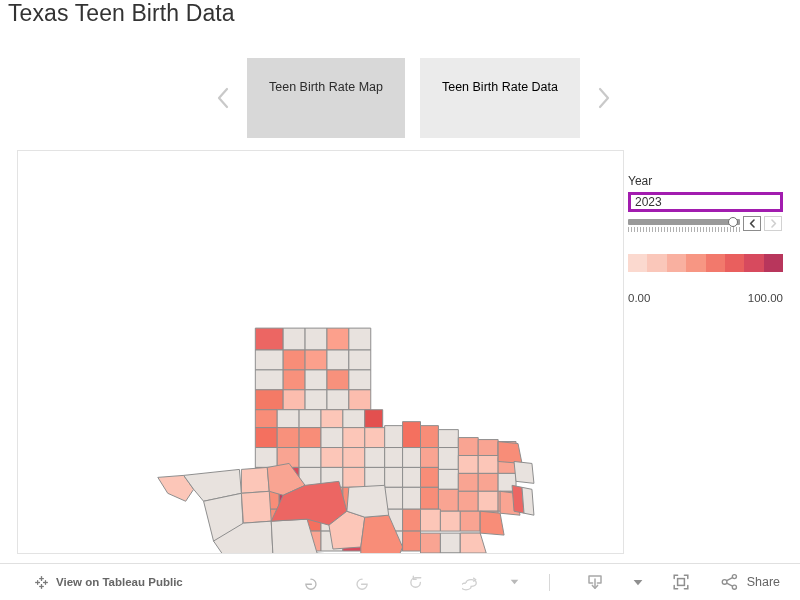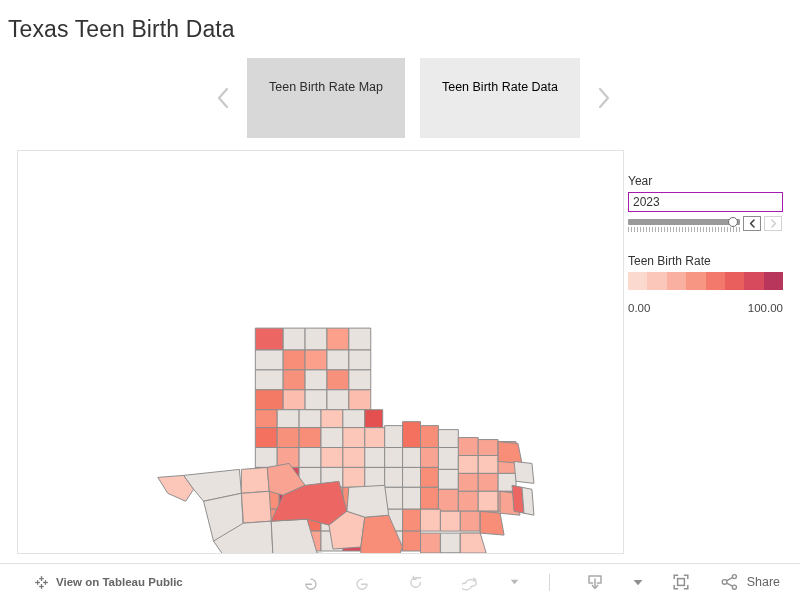--- a/index.html
+++ b/index.html
@@ -6,21 +6,21 @@
   * { margin:0; padding:0; box-sizing:border-box; }
   html,body { width:800px; height:600px; overflow:hidden; }
   body {
     background:#ffffff;
     font-family:"Liberation Sans", sans-serif;
     color:#333333;
     position:relative;
   }
   
   .page-title{
-    position:absolute; left:8px; top:16px;
+    position:absolute; left:8px; top:0;
     font-size:23px; font-weight:400; color:#333333;
     letter-spacing:.1px; white-space:nowrap;
   }
   
   .tabstrip{
     position:absolute; left:215px; top:58px;
     width:380px; height:80px;
     display:flex; align-items:flex-start;gap:15px;
   }
   .tab-arrow{
@@ -49,21 +49,21 @@
   .controls{
     position:absolute; left:628px; top:156px;
     width:156px;
   }
   .ctrl-label{
     font-size:12px; color:#333333; margin-bottom:4px;
     font-weight:400; white-space:nowrap;margin-top:18px;
   }
   .year-input{
     width:155px; height:20px;
-    border:1px solid #a21caf; background:#ffffff;
+    border:3px solid #a21caf; background:#ffffff;
     font-size:12px; color:#333333;
     padding:1px 4px; line-height:17px;
     font-family:"Liberation Sans", sans-serif;
     display:block;
   }
   .slider-row{
     width:155px; margin-top:4px;
     display:flex; align-items:flex-start;
   }
   .slider-wrap{ position:relative; width:112px; height:16px; }
@@ -89,21 +89,21 @@
     color:#444444; font-size:9px; line-height:1;
   }
   .step-btn.disabled{ border-color:#d2d2d2; color:#cfcfcf; }
   .legend-block{ margin-top:22px; }
   .legend-bar{
     width:155px; height:18px; display:flex;
     border:0;
   }
   .legend-bar span{ flex:1 1 0; height:18px; display:block; }
   .legend-scale{
-    width:155px; margin-top:12px;
+    width:155px; margin-top:20px;
     display:flex; justify-content:space-between;
     font-size:11.5px; color:#444444;
   }
   
   .toolbar{
     position:absolute; left:0; bottom:0;
     width:800px; height:37px;
     border-top:1px solid #e0e0e0; background:#ffffff;
     display:flex; align-items:center;
   }
@@ -318,21 +318,20 @@
       </svg>
     </div>
     <div class="step-btn disabled">
       <svg width="7" height="9" viewBox="0 0 7 9" aria-hidden="true">
         <polyline points="2,1 5.4,4.5 2,8" fill="none" stroke="#cfcfcf" stroke-width="1.6" stroke-linecap="round" stroke-linejoin="round"></polyline>
       </svg>
     </div>
   </div>
 
   <div class="legend-block">
-    <div class="ctrl-label">Teen Birth Rate</div>
     <div class="legend-bar" id="legend-bar">
         <span style="background: rgb(251, 217, 207);"></span>
         <span style="background: rgb(250, 199, 186);"></span>
         <span style="background: rgb(249, 176, 160);"></span>
         <span style="background: rgb(247, 150, 131);"></span>
         <span style="background: rgb(242, 121, 108);"></span>
         <span style="background: rgb(233, 95, 94);"></span>
         <span style="background: rgb(215, 74, 94);"></span>
         <span style="background: rgb(184, 54, 92);"></span>
       </div>

